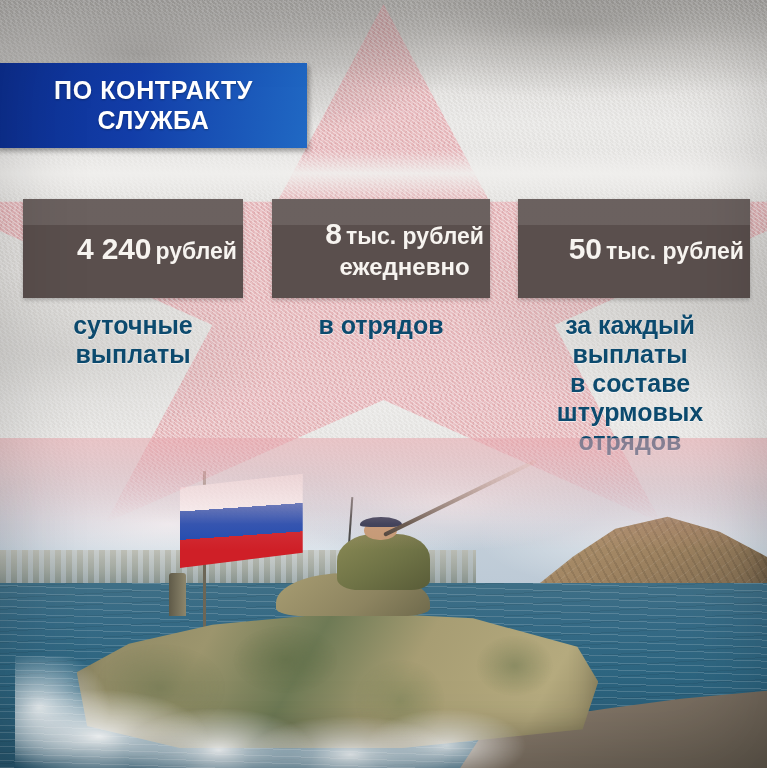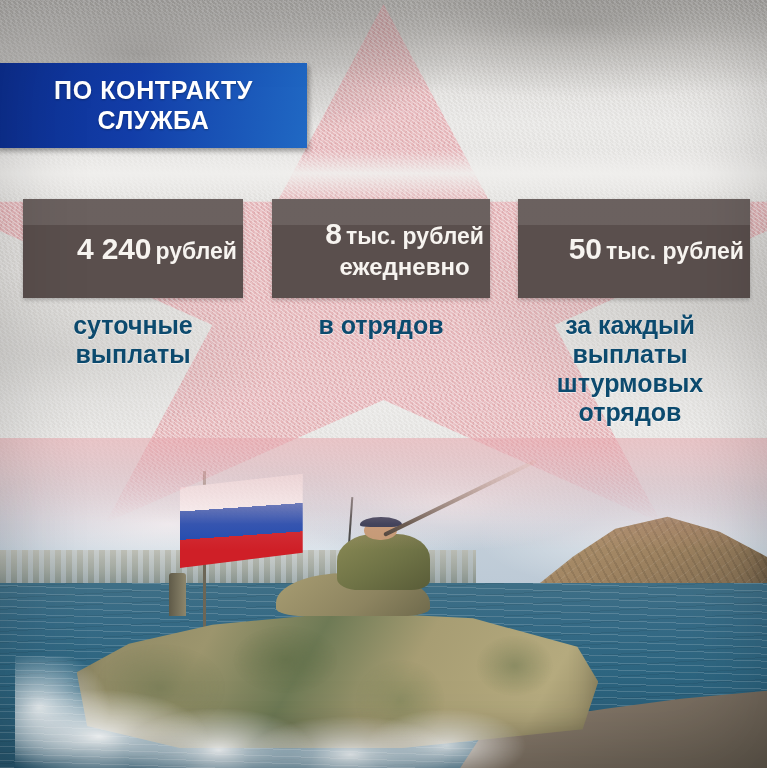--- a/index.html
+++ b/index.html
@@ -456,20 +456,21 @@
       <div>выплаты</div>
     </div>
 
     <div class="caption cap-2">
       <div>в отрядов</div>
     </div>
 
     <div class="caption cap-3">
       <div>за каждый</div>
       <div>выплаты</div>
+      <div>в составе</div>
       <div>штурмовых</div>
       <div>отрядов</div>
     </div>
 
   </div>
 
   <div class="photo">
     <div class="photo-fade">
       <div class="sky"></div>
       <div class="clouds"></div>

